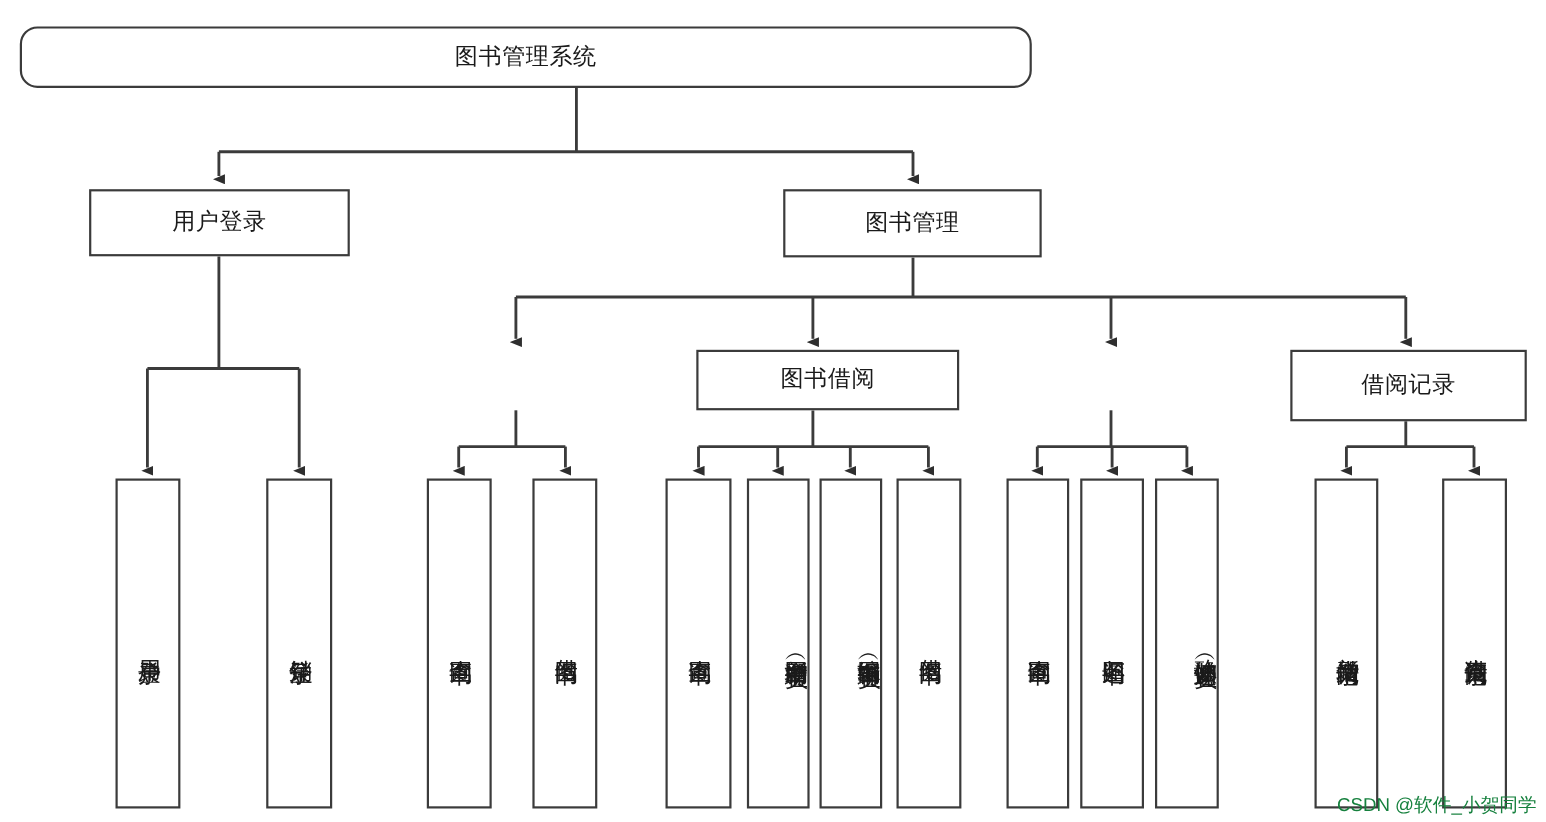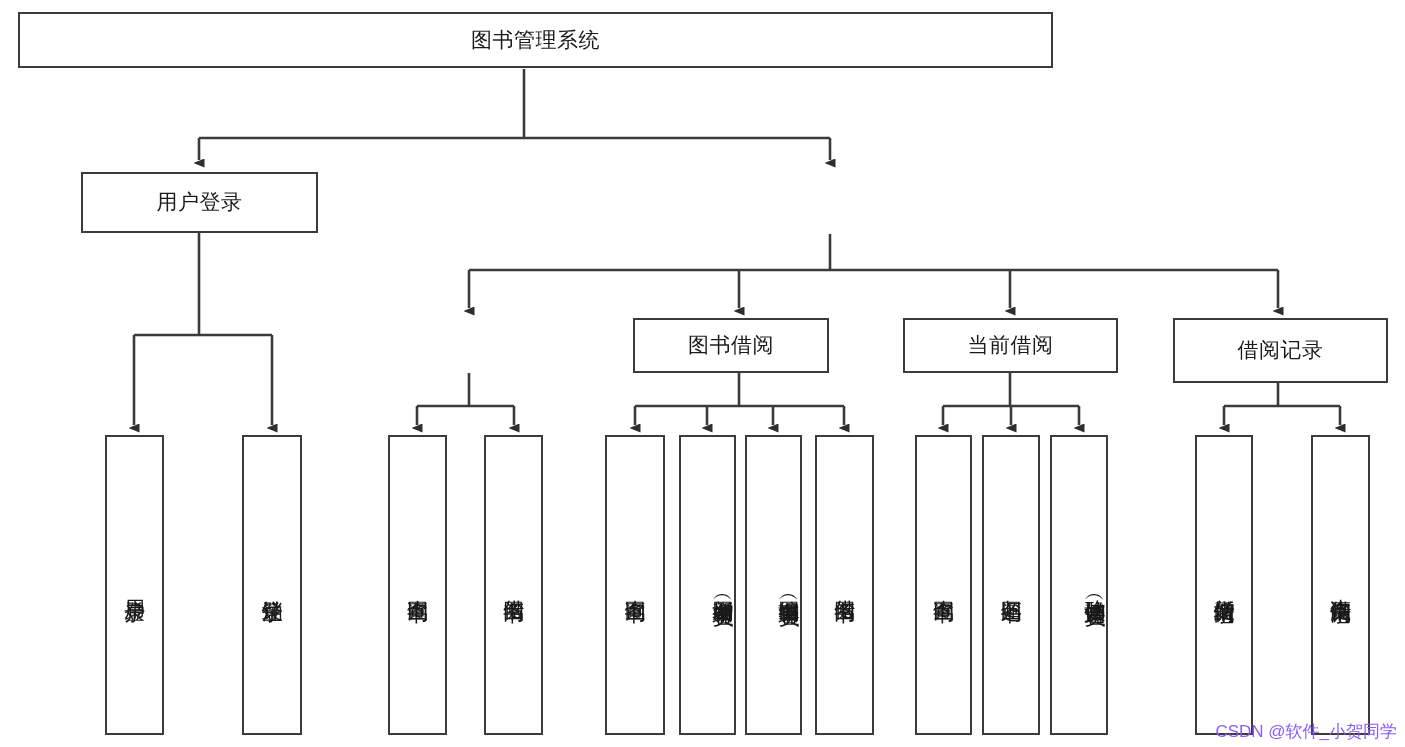--- a/index.html
+++ b/index.html
@@ -56,21 +56,21 @@
     padding-top: 0;
   }
   .node-root {
     font-size: 22px;
   }
   .watermark {
     position: absolute;
     right: 8px;
     bottom: 4px;
     font-size: 17px;
-    color: #8b5cf6;
+    color: #15803d;
     white-space: nowrap;
     user-select: none;
   }
 </style>
 </head>
 <body>
 
 <div id="diagram-canvas">
 
   <svg id="edges-layer" viewBox="0 0 1405 747" width="1405" height="747" xmlns="http://www.w3.org/2000/svg">
@@ -116,26 +116,26 @@
       <path d="M1011,406 L1011,425" marker-end="url(#arrow)"></path>
       <path d="M1079,406 L1079,425" marker-end="url(#arrow)"></path>
 
       <path d="M1278,373 L1278,406"></path>
       <path d="M1224,406 L1340,406"></path>
       <path d="M1224,406 L1224,425" marker-end="url(#arrow)"></path>
       <path d="M1340,406 L1340,425" marker-end="url(#arrow)"></path>
     </g>
   </svg>
 
-  <div class="node horizontal node-root" style="left:18px; top:12px; width:1035px; height:56px;">图书管理系统</div>
+  <div class="node horizontal node-root" style="left:18px; top:24px; width:920px; height:56px;border-radius:16px;">图书管理系统</div>
 
   <div class="node horizontal" style="left:81px; top:172px; width:237px; height:61px;">用户登录</div>
+  <div class="node horizontal" style="left:712px; top:172px; width:235px; height:62px;">图书管理</div>
 
-  <div class="node horizontal" style="left:633px; top:318px; width:196px; height:55px;">图书借阅</div>
-  <div class="node horizontal" style="left:903px; top:318px; width:215px; height:55px;">当前借阅</div>
+  <div class="node horizontal" style="left:633px; top:318px; width:239px; height:55px;">图书借阅</div>
   <div class="node horizontal" style="left:1173px; top:318px; width:215px; height:65px;">借阅记录</div>
 
   <div class="node vertical centered" style="left:105px; top:435px; width:59px; height:300px;">用户登录</div>
   <div class="node vertical centered" style="left:242px; top:435px; width:60px; height:300px;">注销登录</div>
 
   <div class="node vertical centered" style="left:388px; top:435px; width:59px; height:300px;">查询图书</div>
   <div class="node vertical centered" style="left:484px; top:435px; width:59px; height:300px;">借阅图书</div>
 
   <div class="node vertical centered" style="left:605px; top:435px; width:60px; height:300px;">查询图书</div>
   <div class="node vertical" style="left:679px; top:435px; width:57px; height:300px;">新增图书（管理员）</div>

